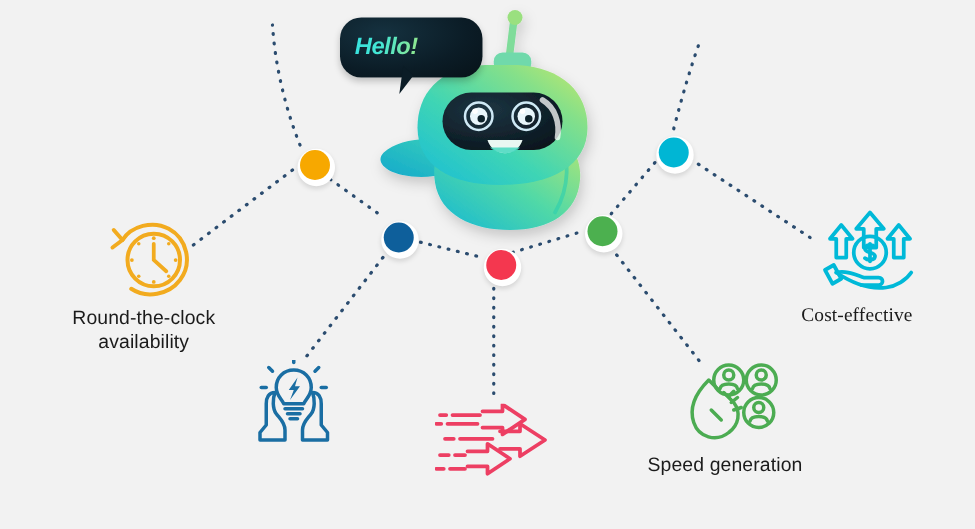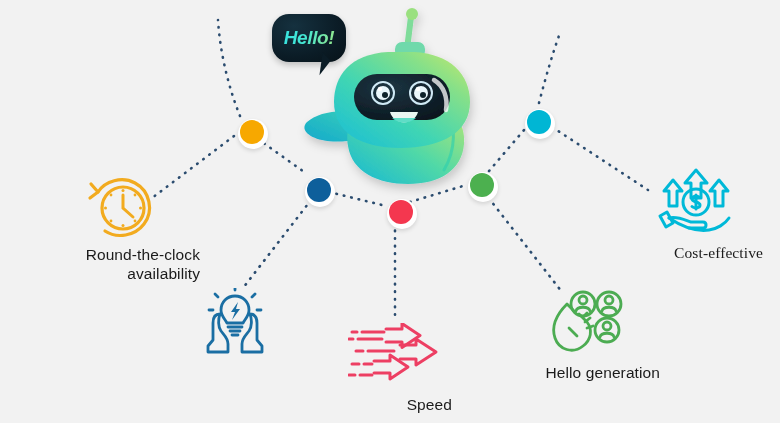--- a/index.html
+++ b/index.html
@@ -14,30 +14,30 @@
   .layer{position:absolute;left:0;top:0;width:780px;height:423px;}
   svg.layer{pointer-events:none;}
 
   
   .node{position:absolute;width:30px;height:30px;border-radius:50%;
         background:#ffffff;box-shadow:0 2px 4px rgba(0,0,0,.13);}
   .node .dot{position:absolute;left:2px;top:1px;width:24px;height:24px;border-radius:50%;}
 
   
   .label{position:absolute;color:#1b1b1b;font-size:15.5px;line-height:19px;
-         text-align:right;letter-spacing:.1px;white-space:pre-line;}
+         text-align:center;letter-spacing:.1px;white-space:pre-line;}
 
   
   .icon{position:absolute;}
 
   
   .bubble{position:absolute;left:272px;top:14px;width:74px;height:48px;
           border-radius:17px;
           background:radial-gradient(ellipse at 30% 25%, #15313f 0%, #0b1c26 60%, #071218 100%);
-          box-shadow:0 3px 6px rgba(0,0,0,.22);}
+          box-shadow:0 3px 6px rgba(0,0,0,.22);padding-left:40px;}
   .bubble-text{position:absolute;left:0;top:0;width:74px;height:48px;
           display:flex;align-items:center;justify-content:center;
           font-size:19px;font-weight:bold;font-style:italic;
           letter-spacing:-.4px;
           background:linear-gradient(100deg,#2fe0e8 0%,#45e6d2 45%,#b9e86a 100%);
           -webkit-background-clip:text;background-clip:text;color:transparent;}
   .bubble-tail{position:absolute;left:321px;top:53px;width:0;height:0;
           border-left:9px solid #0b1c26;border-top:7px solid transparent;
           border-bottom:16px solid transparent;transform:rotate(8deg);}
 </style>
@@ -226,21 +226,20 @@
       <path d="M10 16 L 34 16"></path>
         <path d="M1 16 L 5 16"></path>
       <path d="M20 28 L 46 28"></path>
         <path d="M8 28 L 15 28"></path>
       <path d="M16 41 L 24 41"></path>
         <path d="M4 41 L 11 41"></path>
       <path d="M12 52 L 24 52"></path>
         <path d="M1 52 L 7 52"></path>
     </g>
   </svg>
-  <div class="label" style="left:342px;top:395px;width:110px;">Speed</div>
 
   <svg class="icon" style="left:545px;top:288px;" width="78" height="72" viewBox="0 0 78 72">
     <g fill="none" stroke="#4cac52" stroke-width="2.8" stroke-linecap="round" stroke-linejoin="round">
 
       <path d="M30 24 L 22 16 C 12 26, 6 38, 10 50 C 14 62, 28 66, 38 58
                C 46 52, 48 42, 42 34 L 34 26"></path>
       <path d="M24 40 L 32 48"></path>
 
       <circle cx="38" cy="16" r="12"></circle>
       <circle cx="38" cy="12" r="4"></circle>
@@ -252,21 +251,21 @@
 
       <circle cx="62" cy="42" r="12"></circle>
       <circle cx="62" cy="38" r="4"></circle>
       <path d="M55 49 C 56 44, 68 44, 69 49"></path>
 
       <path d="M40 34 L 45 30"></path>
         <path d="M42 40 L 48 38"></path>
         <path d="M38 29 L 42 25"></path>
     </g>
   </svg>
-  <div class="label" style="left:500px;top:363px;width:160px;">Hello generation</div>
+  <div class="label" style="left:500px;top:363px;width:160px;">Speed generation</div>
 
   <svg class="icon" style="left:655px;top:168px;" width="82" height="68" viewBox="0 0 82 68">
     <g fill="none" stroke="#00b9d8" stroke-width="3" stroke-linecap="round" stroke-linejoin="round">
 
       <path d="M41 2 L 52 15 L 46 15 L 46 30 L 36 30 L 36 15 L 30 15 Z"></path>
 
       <path d="M18 12 L 27 23 L 22 23 L 22 38 L 14 38 L 14 23 L 9 23 Z"></path>
 
       <path d="M64 12 L 73 23 L 68 23 L 68 38 L 60 38 L 60 23 L 55 23 Z"></path>
 

